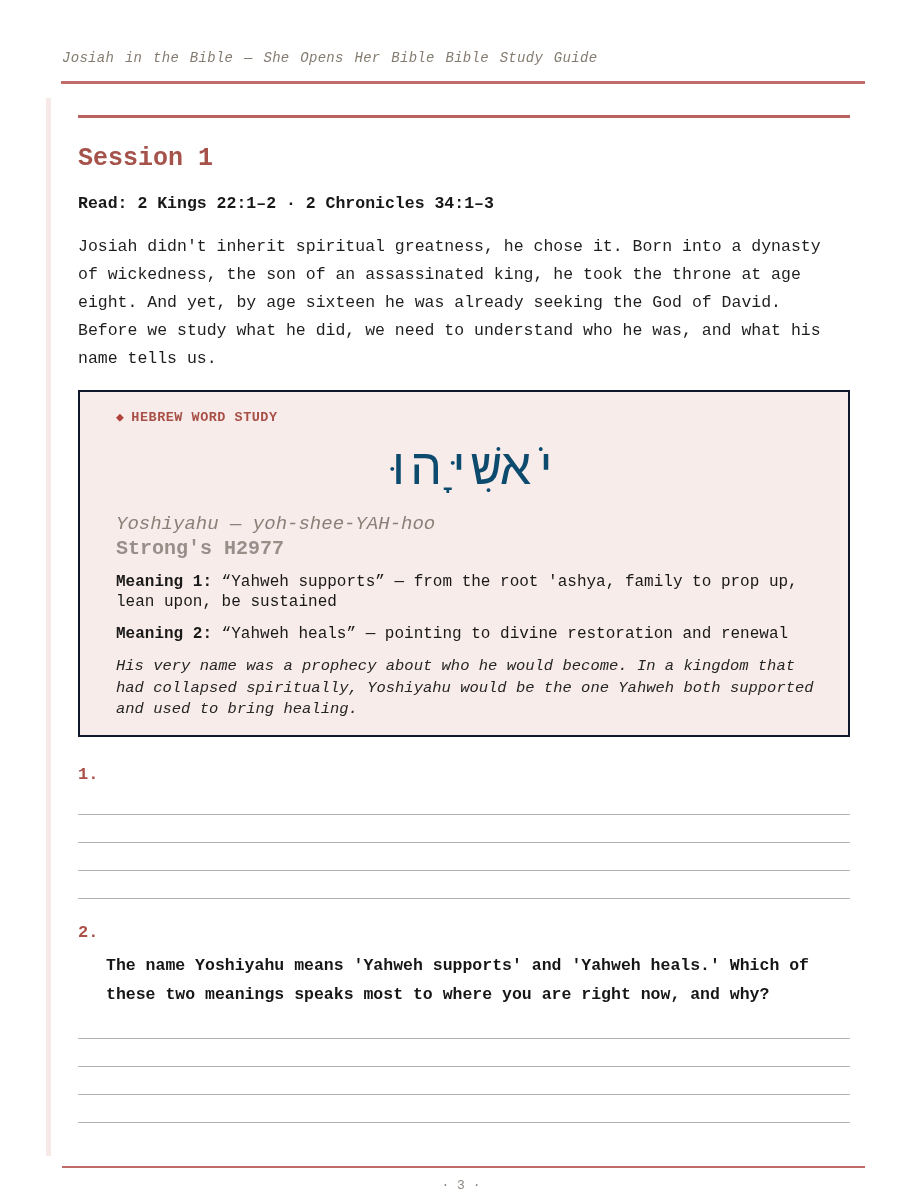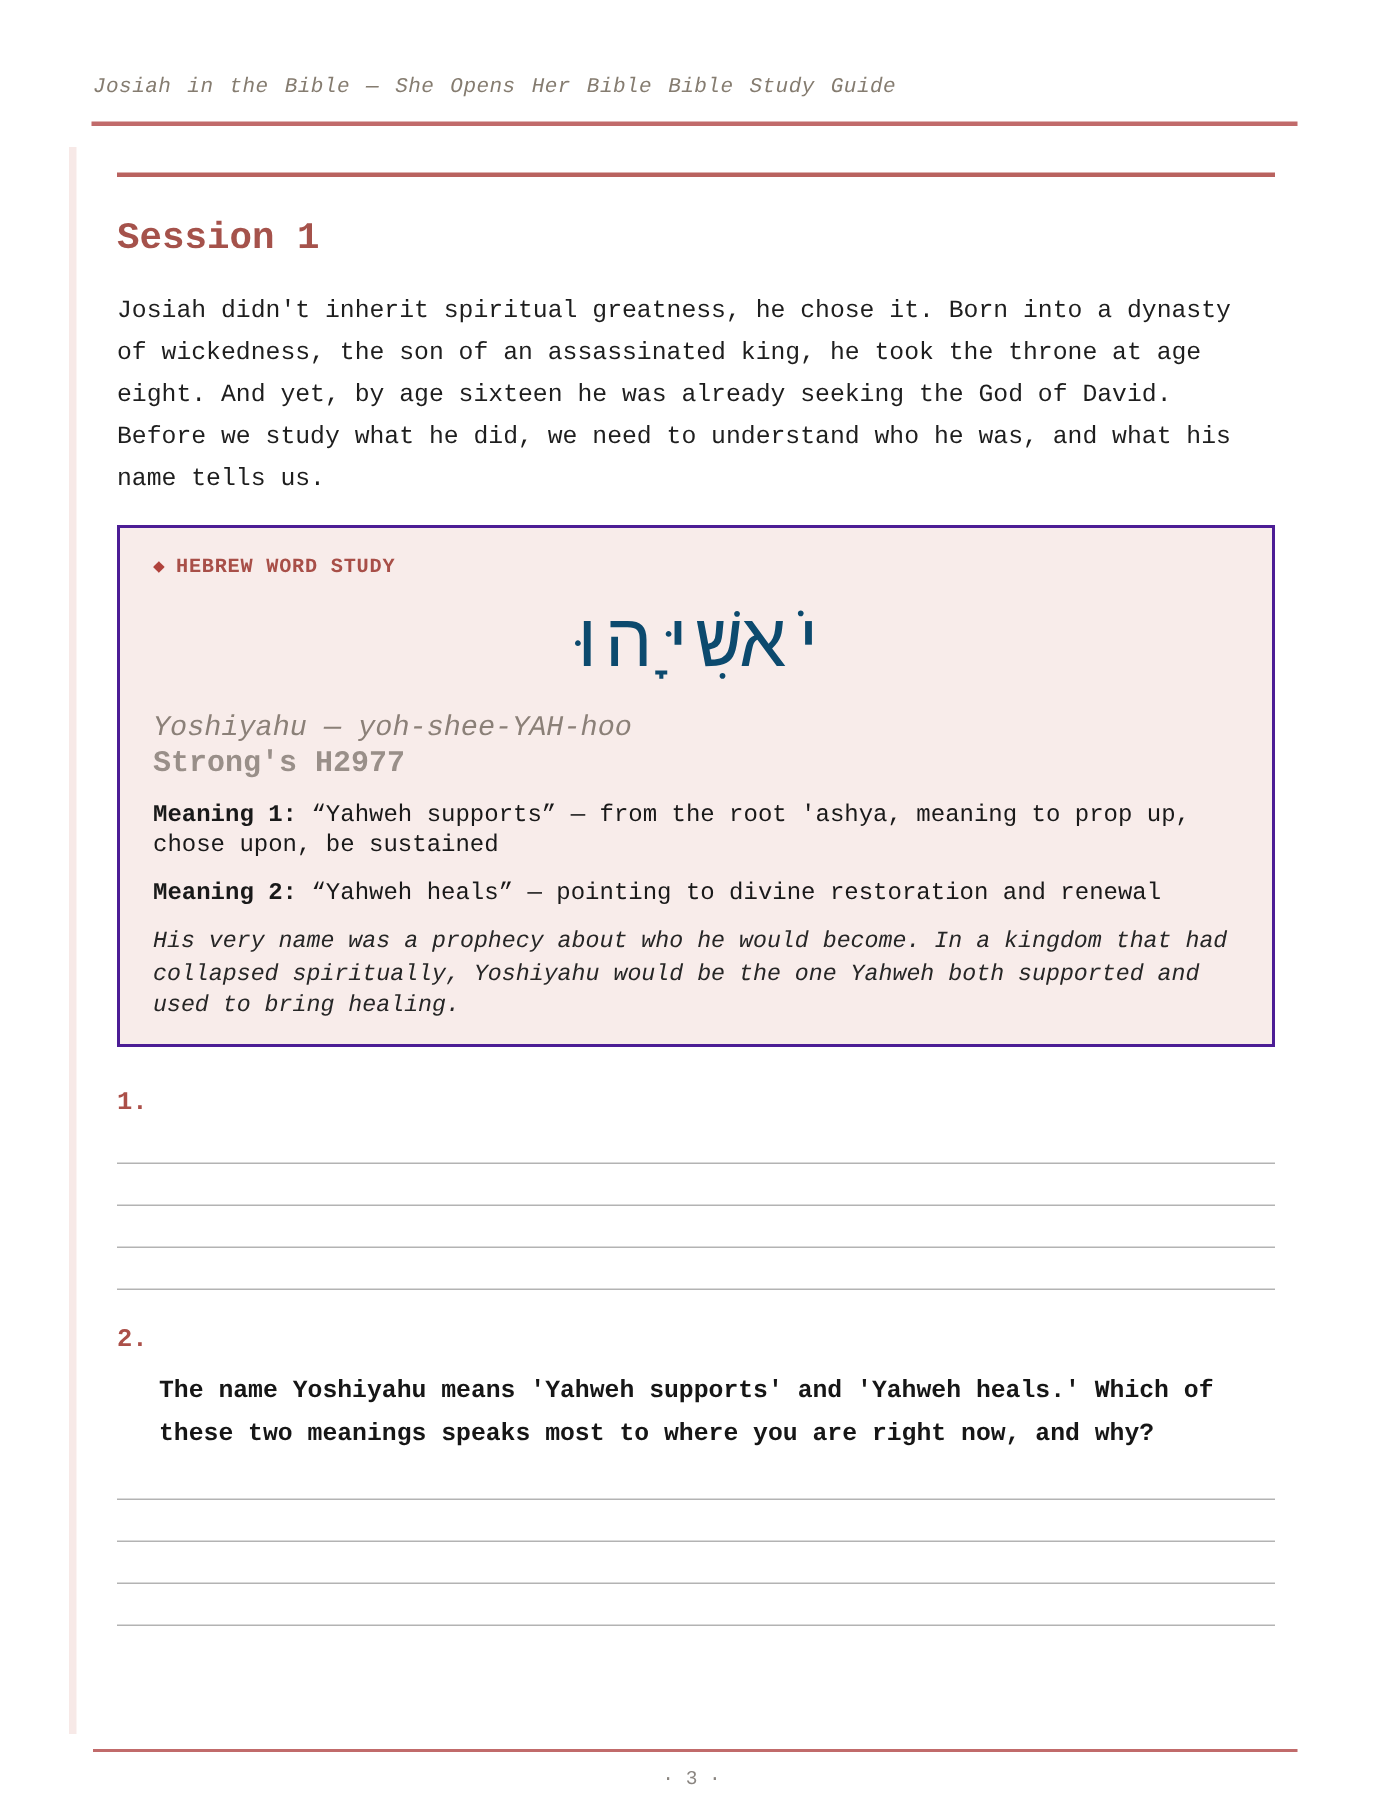--- a/index.html
+++ b/index.html
@@ -66,22 +66,22 @@
   }
   .intro {
     margin-top: 20px;
     font-size: 16.5px;
     line-height: 28px;
     color: #1e1e1e;
   }
   .word-study {
     margin-top: 17px;
     background: #f8ecea;
-    border: 2px solid #4c1d95;
-    padding: 18px 22px 14px 22px;
+    border: 2px solid #0f172a;
+    padding: 18px 22px 14px 36px;
     box-sizing: border-box;
   }
   .ws-label {
     font-weight: bold;
     font-size: 13.5px;
     color: #a84f48;
     letter-spacing: 0.5px;
     line-height: 16px;
   }
   .ws-diamond { color: #b0423c; font-size: 13px; margin-right: 7px; font-style: normal; }
@@ -166,31 +166,32 @@
 <div class="page">
 
   <div class="header-title">Josiah in the Bible  —  She Opens Her Bible Bible Study Guide</div>
   <div class="header-rule"></div>
   <div class="accent-bar"></div>
 
   <div class="content">
     <div class="section-rule"></div>
 
     <h1 class="session-title">Session 1</h1>
+    <div class="read-line">Read: 2 Kings 22:1–2 · 2 Chronicles 34:1–3</div>
     <div class="intro">Josiah didn't inherit spiritual greatness, he chose it. Born into a dynasty of wickedness, the son of an assassinated king, he took the throne at age eight. And yet, by age sixteen he was already seeking the God of David. Before we study what he did, we need to understand who he was, and what his name tells us.</div>
 
     <div class="word-study">
       <div class="ws-label">
         <span class="ws-diamond">◆</span><span>HEBREW WORD STUDY</span>
       </div>
       <div class="ws-hebrew">יֹאשִׁיָּהוּ</div>
       <div class="ws-translit">Yoshiyahu — yoh-shee-YAH-hoo</div>
       <div class="ws-strongs">Strong's H2977</div>
       <div class="ws-meaning m1">
-        <span class="m-label">Meaning 1:</span><span> “Yahweh supports” — from the root 'ashya, meaning to prop up, chose upon, be sustained</span>
+        <span class="m-label">Meaning 1:</span><span> “Yahweh supports” — from the root 'ashya, family to prop up, lean upon, be sustained</span>
       </div>
       <div class="ws-meaning m2">
         <span class="m-label">Meaning 2:</span><span> “Yahweh heals” — pointing to divine restoration and renewal</span>
       </div>
       <div class="ws-note">His very name was a prophecy about who he would become. In a kingdom that had collapsed spiritually, Yoshiyahu would be the one Yahweh both supported and used to bring healing.</div>
     </div>
 
     <div class="question q1">
       <div class="q-number">1.</div>
       <div class="answer-lines">

